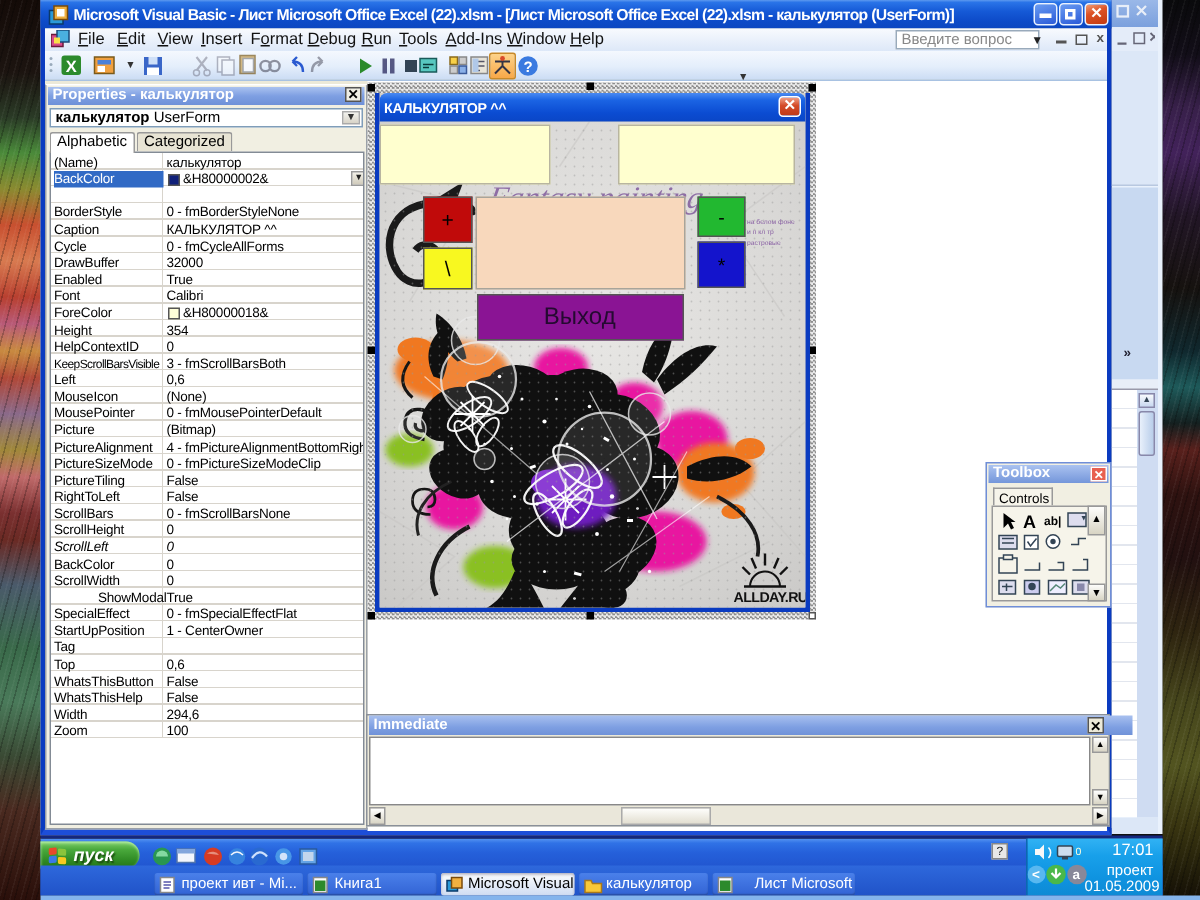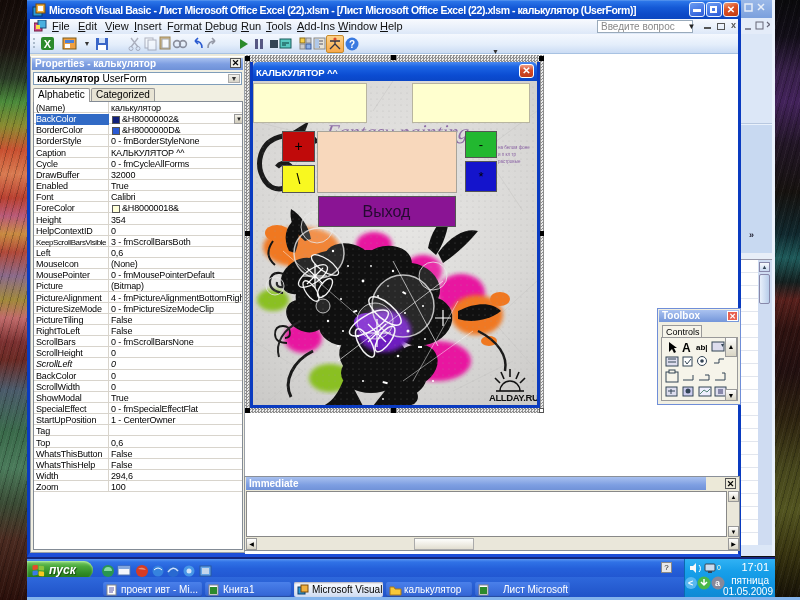--- a/index.html
+++ b/index.html
@@ -43,21 +43,21 @@
 #fx{position:absolute;right:3px;top:2px;width:15px;height:14px;border-radius:3px;background:linear-gradient(180deg,#f0a088,#d44a28 45%,#c03a18);border:1px solid #fff;color:#fff;font-weight:bold;font-size:10px;line-height:12px;text-align:center;}
 
 .ytb{position:absolute;background:#ffffcf;border:1px solid #b8b5a0;}
 .cbtn{position:absolute;border:1px solid #555;color:#000;text-align:center;}
 
 #tbox{left:627px;top:308px;width:84px;height:97px;background:#f1efe2;border:1px solid #6f8ed8;}
 #tbtitle{position:absolute;left:1px;top:1px;width:80px;height:12px;background:linear-gradient(180deg,#aac2f0,#7496da);color:#fff;font-weight:bold;font-size:10px;line-height:12px;padding-left:3px;}
 #tbx{position:absolute;right:2px;top:2px;width:11px;height:10px;background:#e86050;border:1px solid #fff;color:#fff;font-size:8px;line-height:9px;text-align:center;font-weight:bold;}
 
 #immed{left:214px;top:476px;width:496px;height:75px;background:#ece9d8;border:1px solid #8a9099;}
-#imtitle{position:absolute;left:1px;top:0px;width:460px;height:13px;background:linear-gradient(180deg,#a8c0ef 0%,#7e9fe2 60%,#7092d8 100%);color:#fff;font-weight:bold;font-size:10px;line-height:13px;padding-left:3px;}
+#imtitle{position:absolute;left:1px;top:0px;width:509px;height:13px;background:linear-gradient(180deg,#a8c0ef 0%,#7e9fe2 60%,#7092d8 100%);color:#fff;font-weight:bold;font-size:10px;line-height:13px;padding-left:3px;}
 #imbody{position:absolute;left:1px;top:14px;width:481px;height:46px;background:#fff;border:1px solid #888;}
 
 #taskbar{left:27px;top:557px;width:748px;height:40px;border-top:2px solid #15277e;background:linear-gradient(180deg,#5795f2 0%,#3072e6 8%,#2560da 25%,#1f52cc 60%,#2158d2 90%,#1a48ba 100%);}
 #taskrow2{position:absolute;left:0;top:18px;width:748px;height:20px;background:linear-gradient(180deg,#2e68dc,#2053c8);}
 .tbtn{position:absolute;top:5px;height:15px;background:linear-gradient(180deg,#4a80ea,#3263d4);border-radius:2px;color:#fff;font-size:10px;line-height:15px;white-space:nowrap;overflow:hidden;box-shadow:inset 0 -1px 1px rgba(0,0,0,0.25);}
 #botstrip{left:27px;top:597px;width:773px;height:3px;background:#84b4ec;}
 </style></head><body>
 <div id="screen">
  <div class="abs" id="wallL">
       <div class="abs fiber" style="left:0;top:0;width:28px;height:600px;"></div>
@@ -221,25 +221,20 @@
     <div class="prow" style="top:1.00px;">
             <span class="n" style="">(Name)</span>
             <span class="v" style="">калькулятор</span>
           </div>
     <div class="prow" style="top:12.15px;">
             <span class="n" style="background:#316ac5;color:#fff;width:73px;">BackColor</span>
             <span class="v" style="left:88px;">&amp;H80000002&amp;</span>
             <span style="position:absolute;left:78px;top:1.5px;width:8px;height:8px;background:#10207a;border:1px solid #555;"></span>
             <span style="position:absolute;left:200px;top:0px;width:10px;height:10px;background:linear-gradient(180deg,#f4f2ea,#cfcaba);border:1px solid #999;font-size:6px;line-height:9px;text-align:center;color:#222;">▼</span>
           </div>
-    <div class="prow" style="top:23.30px;">
-            <span class="n" style="">BorderColor</span>
-            <span class="v" style="left:88px;">&amp;H8000000D&amp;</span>
-            <span style="position:absolute;left:78px;top:1.5px;width:8px;height:8px;background:#2a5ad4;border:1px solid #555;"></span>
-          </div>
     <div class="prow" style="top:34.45px;">
             <span class="n" style="">BorderStyle</span>
             <span class="v" style="">0 - fmBorderStyleNone</span>
           </div>
     <div class="prow" style="top:45.60px;">
             <span class="n" style="">Caption</span>
             <span class="v" style="">КАЛЬКУЛЯТОР ^^</span>
           </div>
     <div class="prow" style="top:56.75px;">
             <span class="n" style="">Cycle</span>
@@ -319,21 +314,21 @@
             <span class="v" style="">0</span>
           </div>
     <div class="prow" style="top:268.60px;">
             <span class="n" style="">BackColor</span>
             <span class="v" style="">0</span>
           </div>
     <div class="prow" style="top:279.75px;">
             <span class="n" style="">ScrollWidth</span>
             <span class="v" style="">0</span>
           </div>
-    <div class="prow" style="top:290.90px;">
+    <div class="prow" style="top:290.90px;text-align:right;">
             <span class="n" style="">ShowModal</span>
             <span class="v" style="">True</span>
           </div>
     <div class="prow" style="top:302.05px;">
             <span class="n" style="">SpecialEffect</span>
             <span class="v" style="">0 - fmSpecialEffectFlat</span>
           </div>
     <div class="prow" style="top:313.20px;">
             <span class="n" style="">StartUpPosition</span>
             <span class="v" style="">1 - CenterOwner</span>
@@ -3208,18 +3203,18 @@
     </svg>
     <span style="position:absolute;right:6px;top:2px;color:#fff;font-size:11px;">17:01</span>
     <svg style="position:absolute;left:0px;top:17px" width="40" height="14">
       <circle cx="6" cy="7" r="6" fill="#58b8f0"></circle>
           <text x="3" y="10" font-size="9" fill="#fff" font-weight="bold">&lt;</text>
       <circle cx="19" cy="7" r="6.5" fill="#4ab84a"></circle>
           <path d="M19 3 v5 M16 6 l3 3 3 -3" stroke="#fff" stroke-width="1.5" fill="none"></path>
       <circle cx="33" cy="7" r="6.5" fill="#889"></circle>
           <text x="30" y="10" font-size="9" fill="#fff" font-weight="bold">a</text>
     </svg>
-    <span style="position:absolute;right:6px;top:16px;color:#fff;font-size:10px;">пятница</span>
+    <span style="position:absolute;right:6px;top:16px;color:#fff;font-size:10px;">проект</span>
     <span style="position:absolute;right:2px;top:27px;color:#fff;font-size:10px;">01.05.2009</span>
   </div>
  </div>
  <div class="abs" id="botstrip"></div>
 </div>
 
 </body></html>

